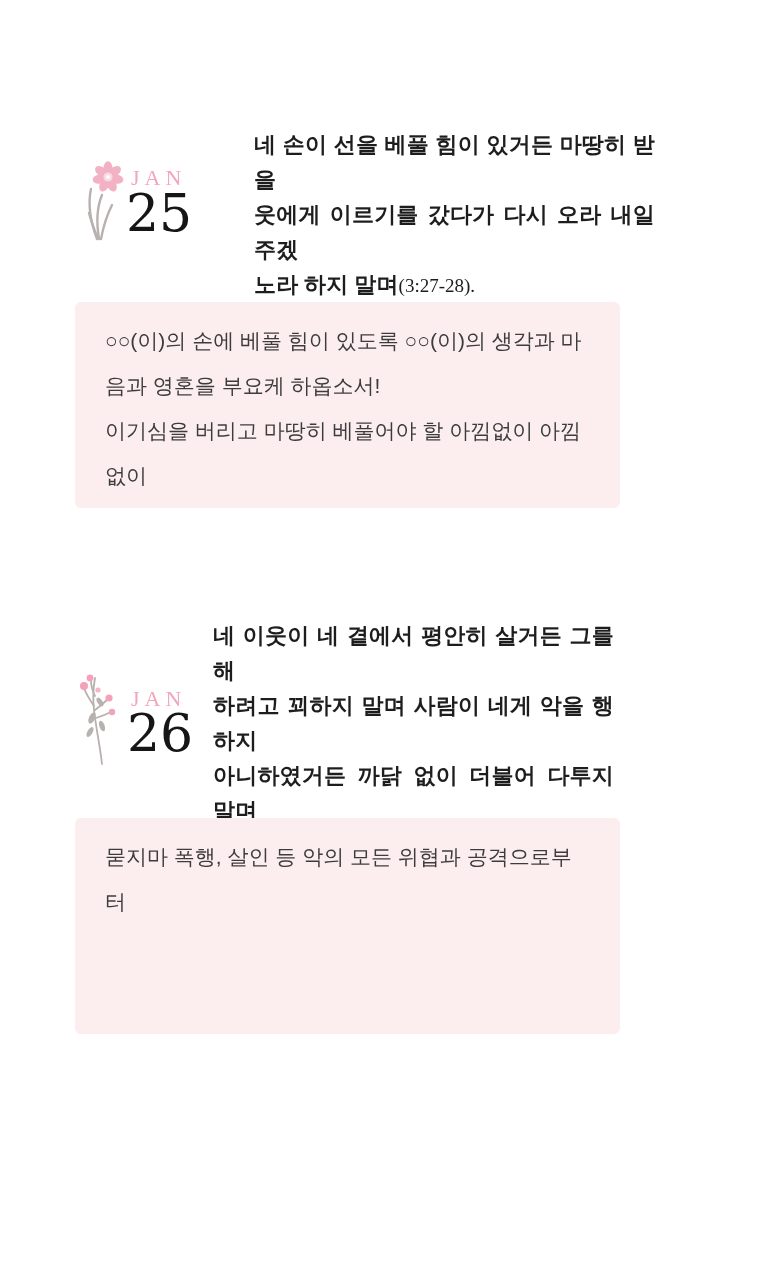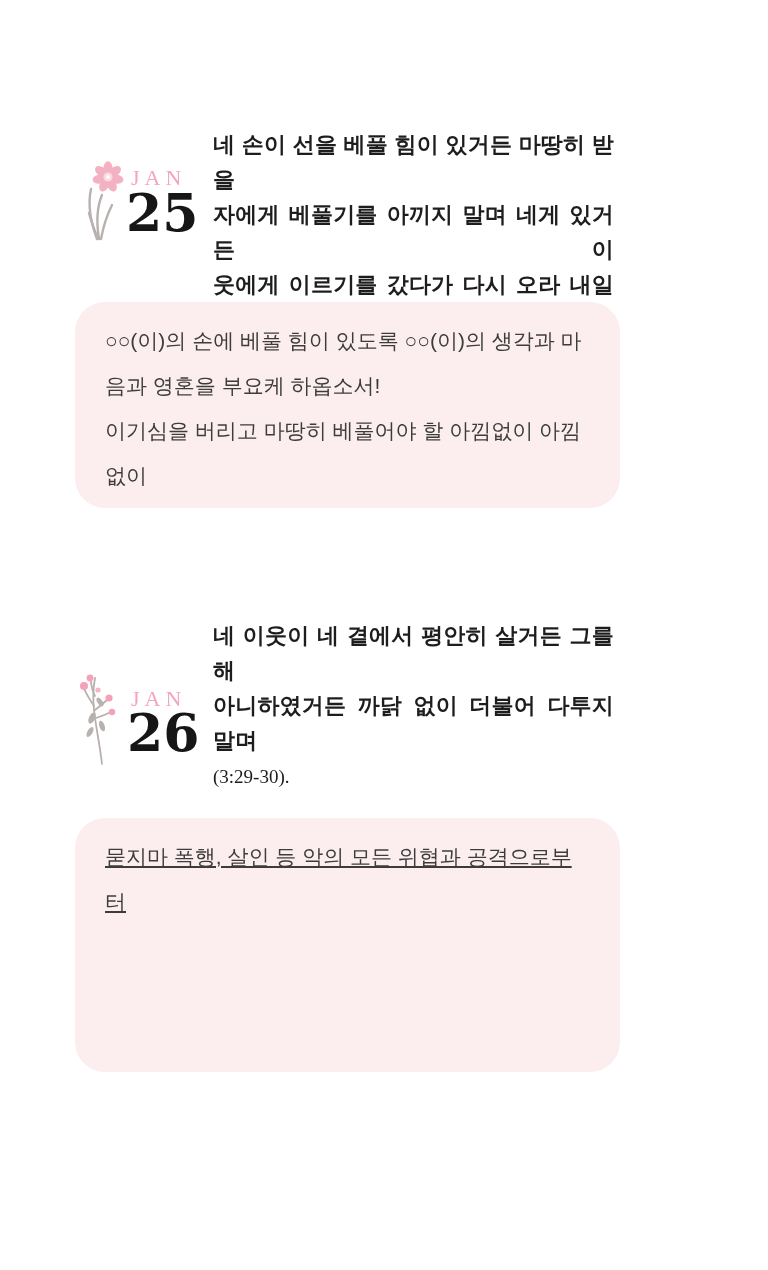--- a/index.html
+++ b/index.html
@@ -25,43 +25,43 @@
   .icon2{left:78px;top:672px;}
   .month{
     position:absolute;font-family:Liberation Serif, serif;
     font-size:22px;line-height:1;letter-spacing:5px;font-weight:500;
     color:var(--month-pink);
   }
   .m1{left:131px;top:167px;}
   .m2{left:131px;top:688px;}
   .day{
     position:absolute;font-family:"DejaVu Serif","Liberation Serif",serif;
-    font-size:52px;line-height:1;font-weight:700;color:var(--day-black);
+    font-size:52px;line-height:1;font-weight:400;color:var(--day-black);
   }
   .d1{left:126px;top:187px;}
   .d2{left:127px;top:707px;text-align:center;}
   .verse{
     position:absolute;left:213px;width:401px;
     font-size:22px;line-height:35px;font-weight:600;
     color:var(--verse-text);letter-spacing:0.2px;
   }
-  .v1{top:127px;}
+  .v1{top:127px;margin-left:41px;}
   .v2{top:618px;}
   .vline{text-align:justify;text-align-last:justify;}
   .vlast{text-align:left;}
   .ref{font-size:19px;font-weight:400;letter-spacing:0;}
   .pbox{
     position:absolute;left:75px;width:545px;box-sizing:border-box;
-    background:var(--box-pink);border-radius:30px;
+    background:var(--box-pink);border-radius:6px;
     padding:16px 30px 0 30px;
     font-family:"Liberation Sans","DejaVu Sans",sans-serif;
     font-size:21px;line-height:45px;color:var(--prayer-text);
   }
   .box1{top:302px;height:206px;}
-  .box2{top:818px;height:254px;text-decoration:underline;}
+  .box2{top:818px;height:216px;}
   .pline{white-space:normal;}
 </style>
 </head>
 <body>
 
 <div class="page">
 
   <section>
 
     <span class="icon icon1">
@@ -86,21 +86,20 @@
           <circle r="2.1" style="fill:#ffffff" opacity="0.85"></circle>
         </g>
       </svg>
     </span>
 
     <div class="month m1">JAN</div>
     <div class="day d1">25</div>
 
     <div class="verse v1">
       <div class="vline">네 손이 선을 베풀 힘이 있거든 마땅히 받을</div>
-      <div class="vline">자에게 베풀기를 아끼지 말며 네게 있거든 이</div>
       <div class="vline">웃에게 이르기를 갔다가 다시 오라 내일 주겠</div>
       <div class="vlast"><span>노라 하지 말며</span><span class="ref">(3:27-28).</span></div>
     </div>
 
     <div class="pbox box1">
       <div class="pline">○○(이)의 손에 베풀 힘이 있도록 ○○(이)의 생각과 마</div>
       <div class="pline">음과 영혼을 부요케 하옵소서!</div>
       <div class="pline">이기심을 버리고 마땅히 베풀어야 할 아낌없이 아낌없이</div>
     </div>
   </section>
@@ -130,20 +129,21 @@
           <circle cx="20" cy="18" r="2.6" opacity="0.8"></circle>
         </g>
       </svg>
     </span>
 
     <div class="month m2">JAN</div>
     <div class="day d2">26</div>
 
     <div class="verse v2">
       <div class="vline">네 이웃이 네 곁에서 평안히 살거든 그를 해</div>
+      <div class="vline">하려고 꾀하지 말며 사람이 네게 악을 행하지</div>
       <div class="vline">아니하였거든 까닭 없이 더불어 다투지 말며</div>
       <div class="vlast"><span></span><span class="ref">(3:29-30).</span></div>
     </div>
 
     <div class="pbox box2">
       <div class="pline">묻지마 폭행, 살인 등 악의 모든 위협과 공격으로부터</div>
     </div>
   </section>
 
 </div>

